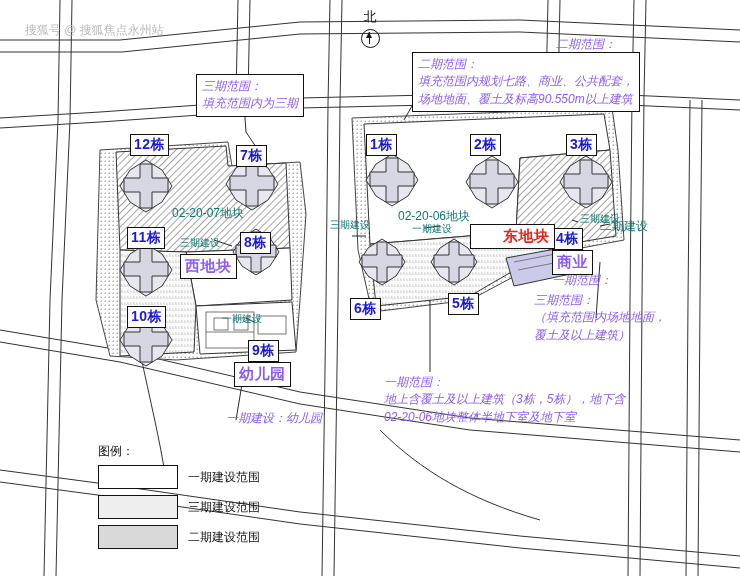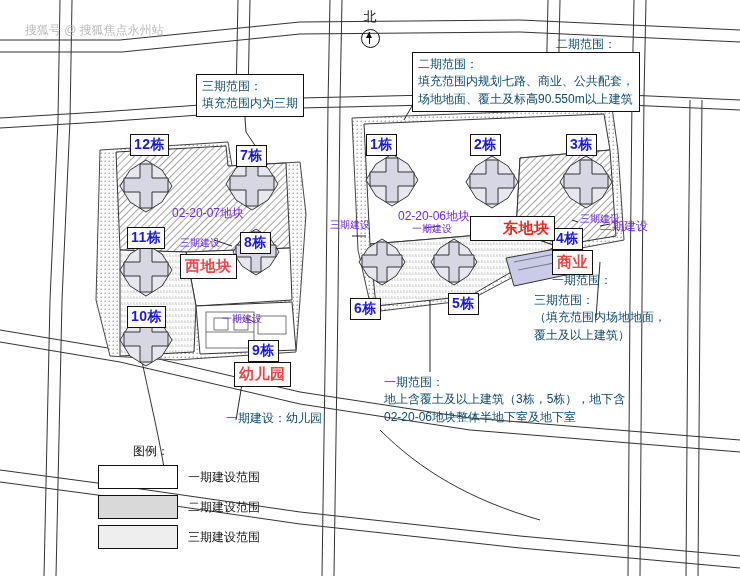--- a/index.html
+++ b/index.html
@@ -10,68 +10,69 @@
     position:relative;
     overflow:hidden;
   }
   #map{position:absolute;left:0;top:0;width:740px;height:576px;}
   .box{
     position:absolute;
     border:1px solid #111;
     background:#fff;
     font-size:12px;
     line-height:1.45;
-    color:#0c4a6e;
+    color:#8b5cf6;
     padding:3px 5px;
     white-space:pre;
+    font-style:italic;
   }
   .tag{
     position:absolute;
     border:1.4px solid #111;
     background:#fff;
     color:#1a19d8;
     font-weight:bold;
     font-size:14px;
     padding:1px 3px;
     letter-spacing:0.5px;
     white-space:pre;
   }
   .tag.red{
     color:#e8261c;
     border:1.6px solid #111;
     font-size:15px;
     padding:2px 4px;
   }
   .tag.blue-big{
-    color:#ef4444;
+    color:#8b5cf6;
     font-size:15px;
     padding:2px 4px;
   }
   .plain{
     position:absolute;
     font-size:12px;
-    color:#6d28d9;
+    color:#0f766e;
     white-space:pre;
   }
   .watermark{
     position:absolute;
     left:6px;top:22px;
     font-size:12px;
     color:#b9b9b9;
     white-space:pre;
     margin-left:19px;
   }
   .legend{
     position:absolute;
     left:98px;top:443px;
     width:205px;
     font-size:12px;
     color:#111;
   }
-  .legend .ttl{margin-bottom:4px;margin-left:35px;}
+  .legend .ttl{margin-bottom:4px;}
   .legend-row{display:flex;align-items:center;height:26px;margin-bottom:4px;}
   .sw{width:78px;height:22px;border:1px solid #111;margin-right:10px;}
   .sw.p1{background:#ffffff;}
   .sw.p2{background:#d9d9d9;}
   .sw.p3{background:#eeeeee;}
   .north{
     position:absolute;left:352px;top:8px;width:36px;text-align:center;
     font-size:13px;color:#111;
   }
   .north .circ{
@@ -268,31 +269,31 @@
 <div class="tag" style="left:127px;top:306px;">10栋</div>
 <div class="tag" style="left:248px;top:340px;">9栋</div>
 <div class="tag" style="left:366px;top:134px;">1栋</div>
 <div class="tag" style="left:470px;top:134px;">2栋</div>
 <div class="tag" style="left:566px;top:134px;">3栋</div>
 <div class="tag" style="left:552px;top:228px;">4栋</div>
 <div class="tag" style="left:448px;top:293px;">5栋</div>
 <div class="tag" style="left:350px;top:298px;">6栋</div>
 
 <div class="tag blue-big" style="left:180px;top:254px;">西地块</div>
-<div class="tag red" style="left:470px;top:216px;padding-left:32px;">东地块</div>
+<div class="tag red" style="left:470px;top:224px;padding-left:32px;">东地块</div>
 <div class="tag blue-big" style="left:552px;top:250px;">商业</div>
 <div class="tag blue-big" style="left:234px;top:362px;">幼儿园</div>
 
 <div class="legend">
   <div class="ttl">图例：</div>
   <div class="legend-row">
     <div class="sw p1" style="background: rgb(255, 255, 255);"></div>
     <div>一期建设范围</div>
   </div>
   <div class="legend-row">
+    <div class="sw p3"></div>
+    <div>三期建设范围</div>
+  </div>
+  <div class="legend-row">
     <div class="sw p2"></div>
     <div>二期建设范围</div>
   </div>
-  <div class="legend-row">
-    <div class="sw p3"></div>
-    <div>三期建设范围</div>
-  </div>
 </div>
 
 </body></html>

